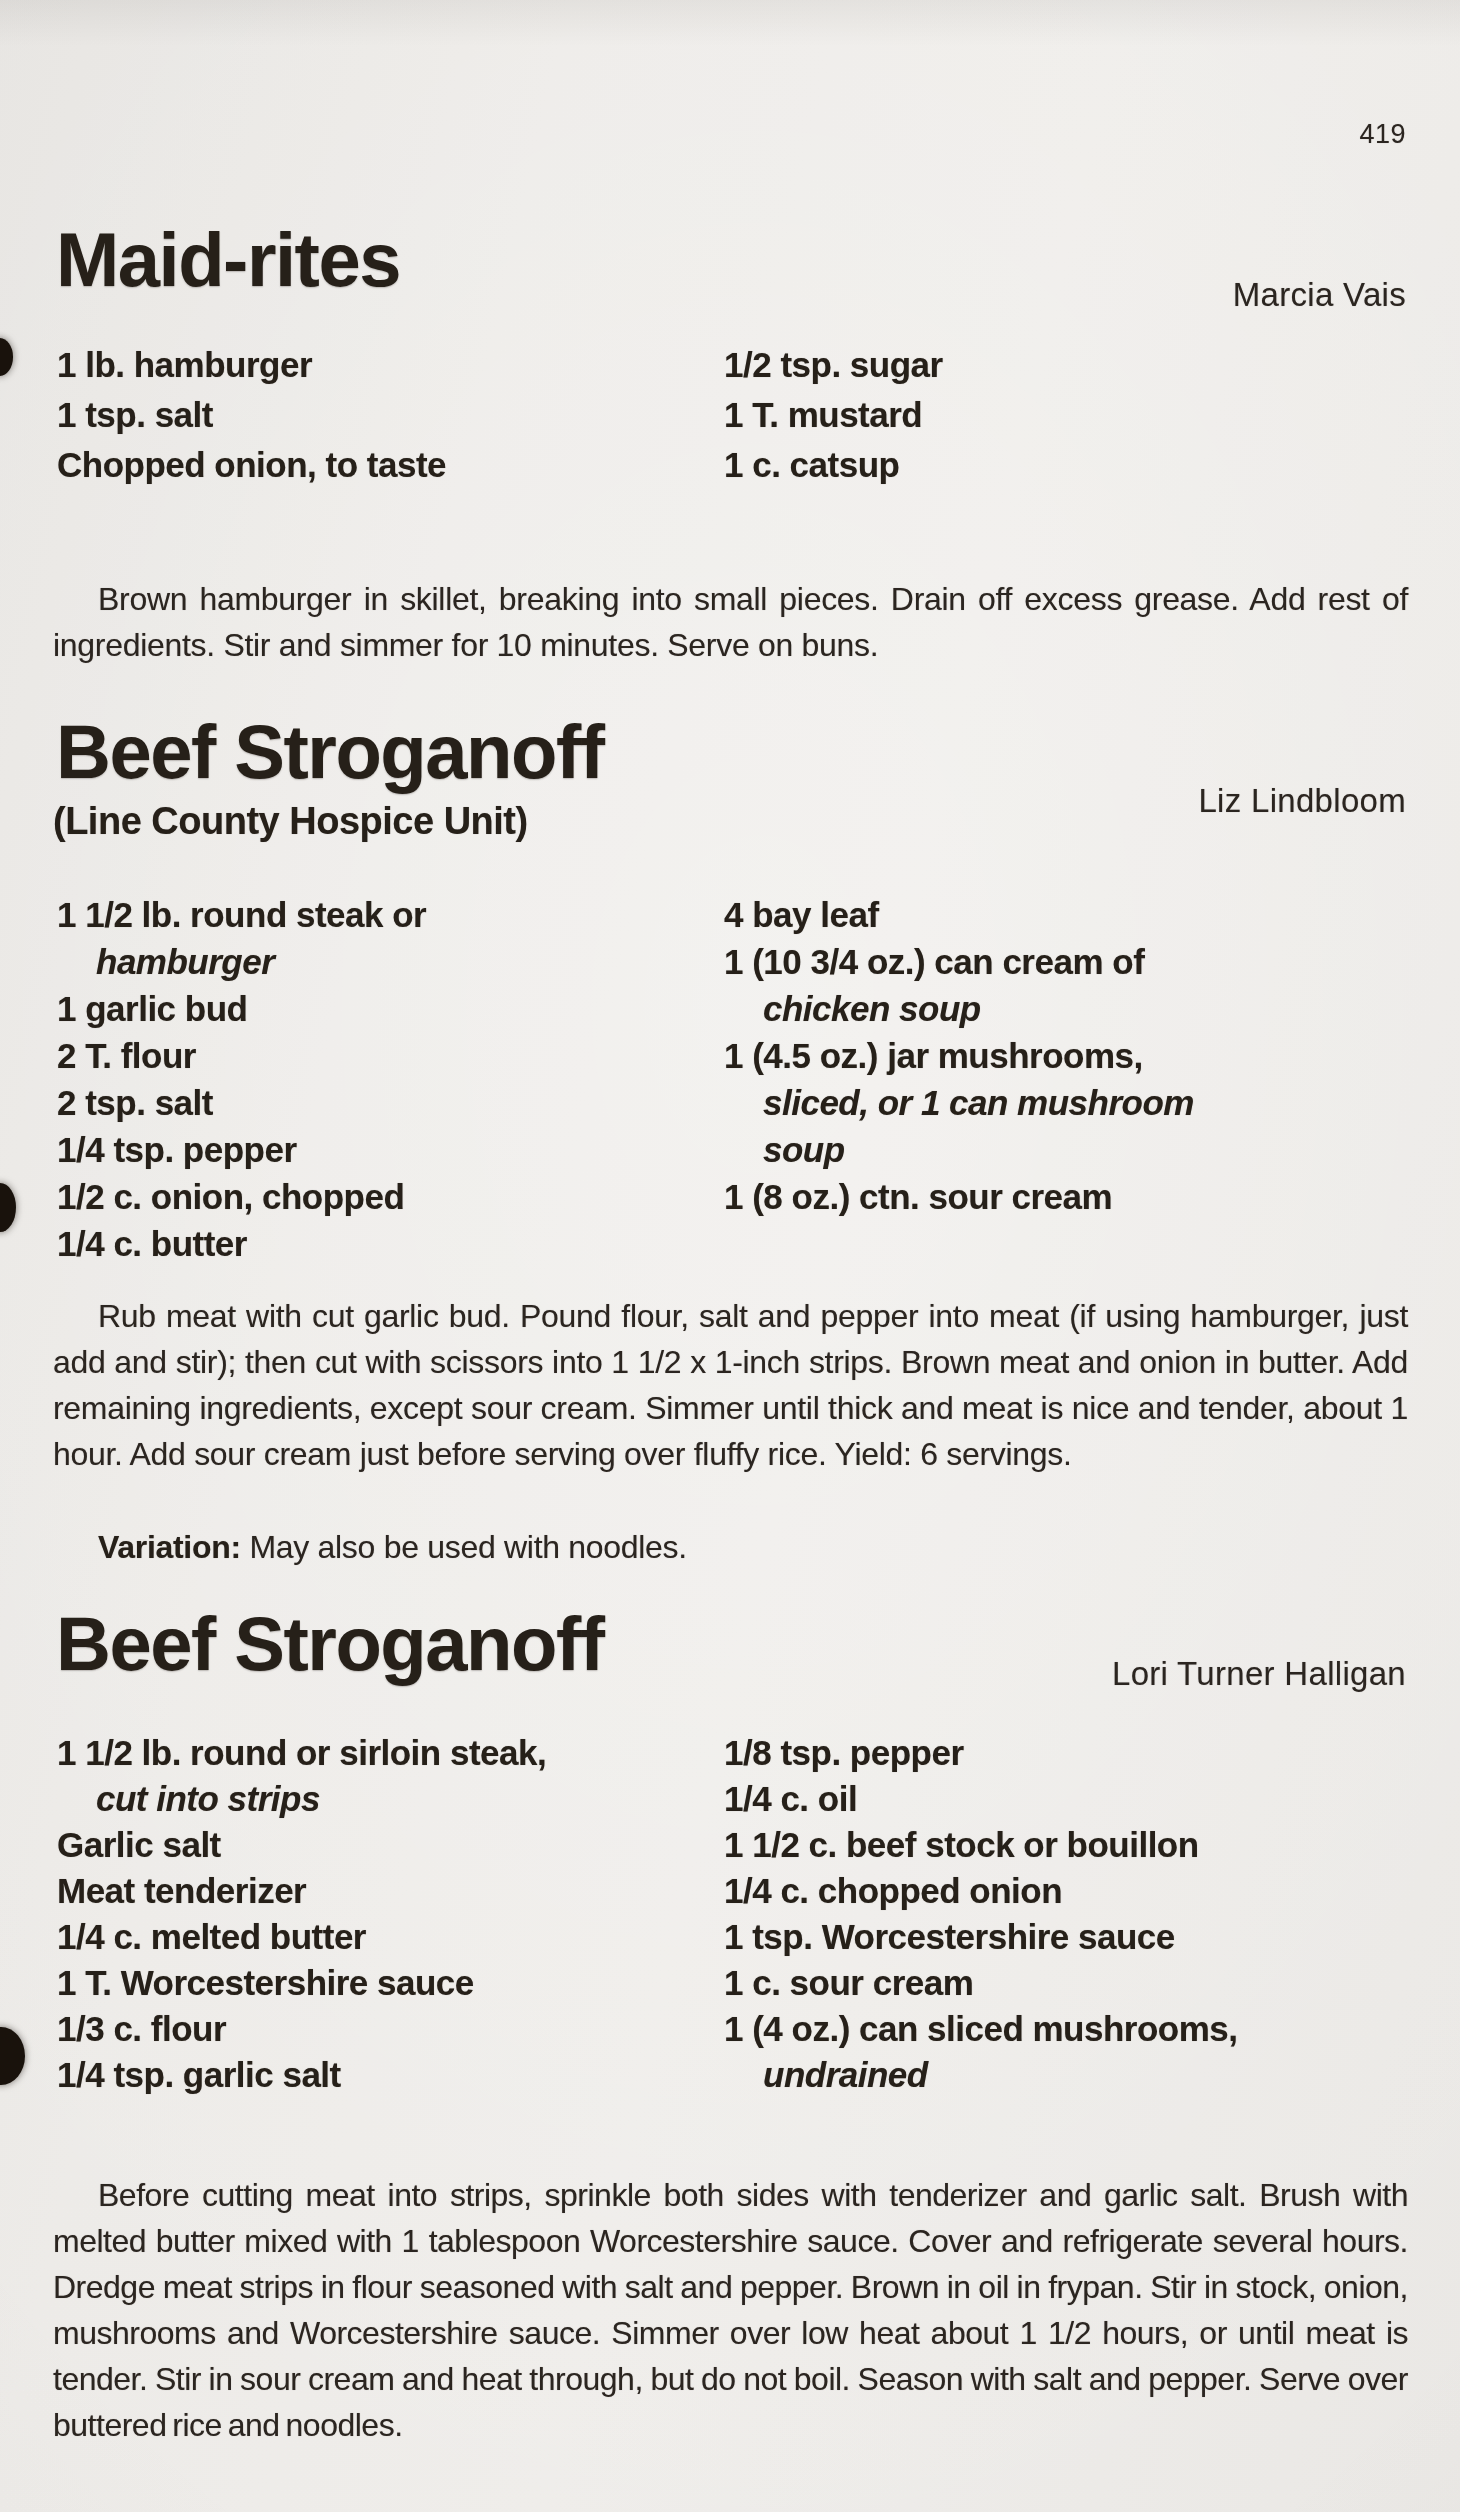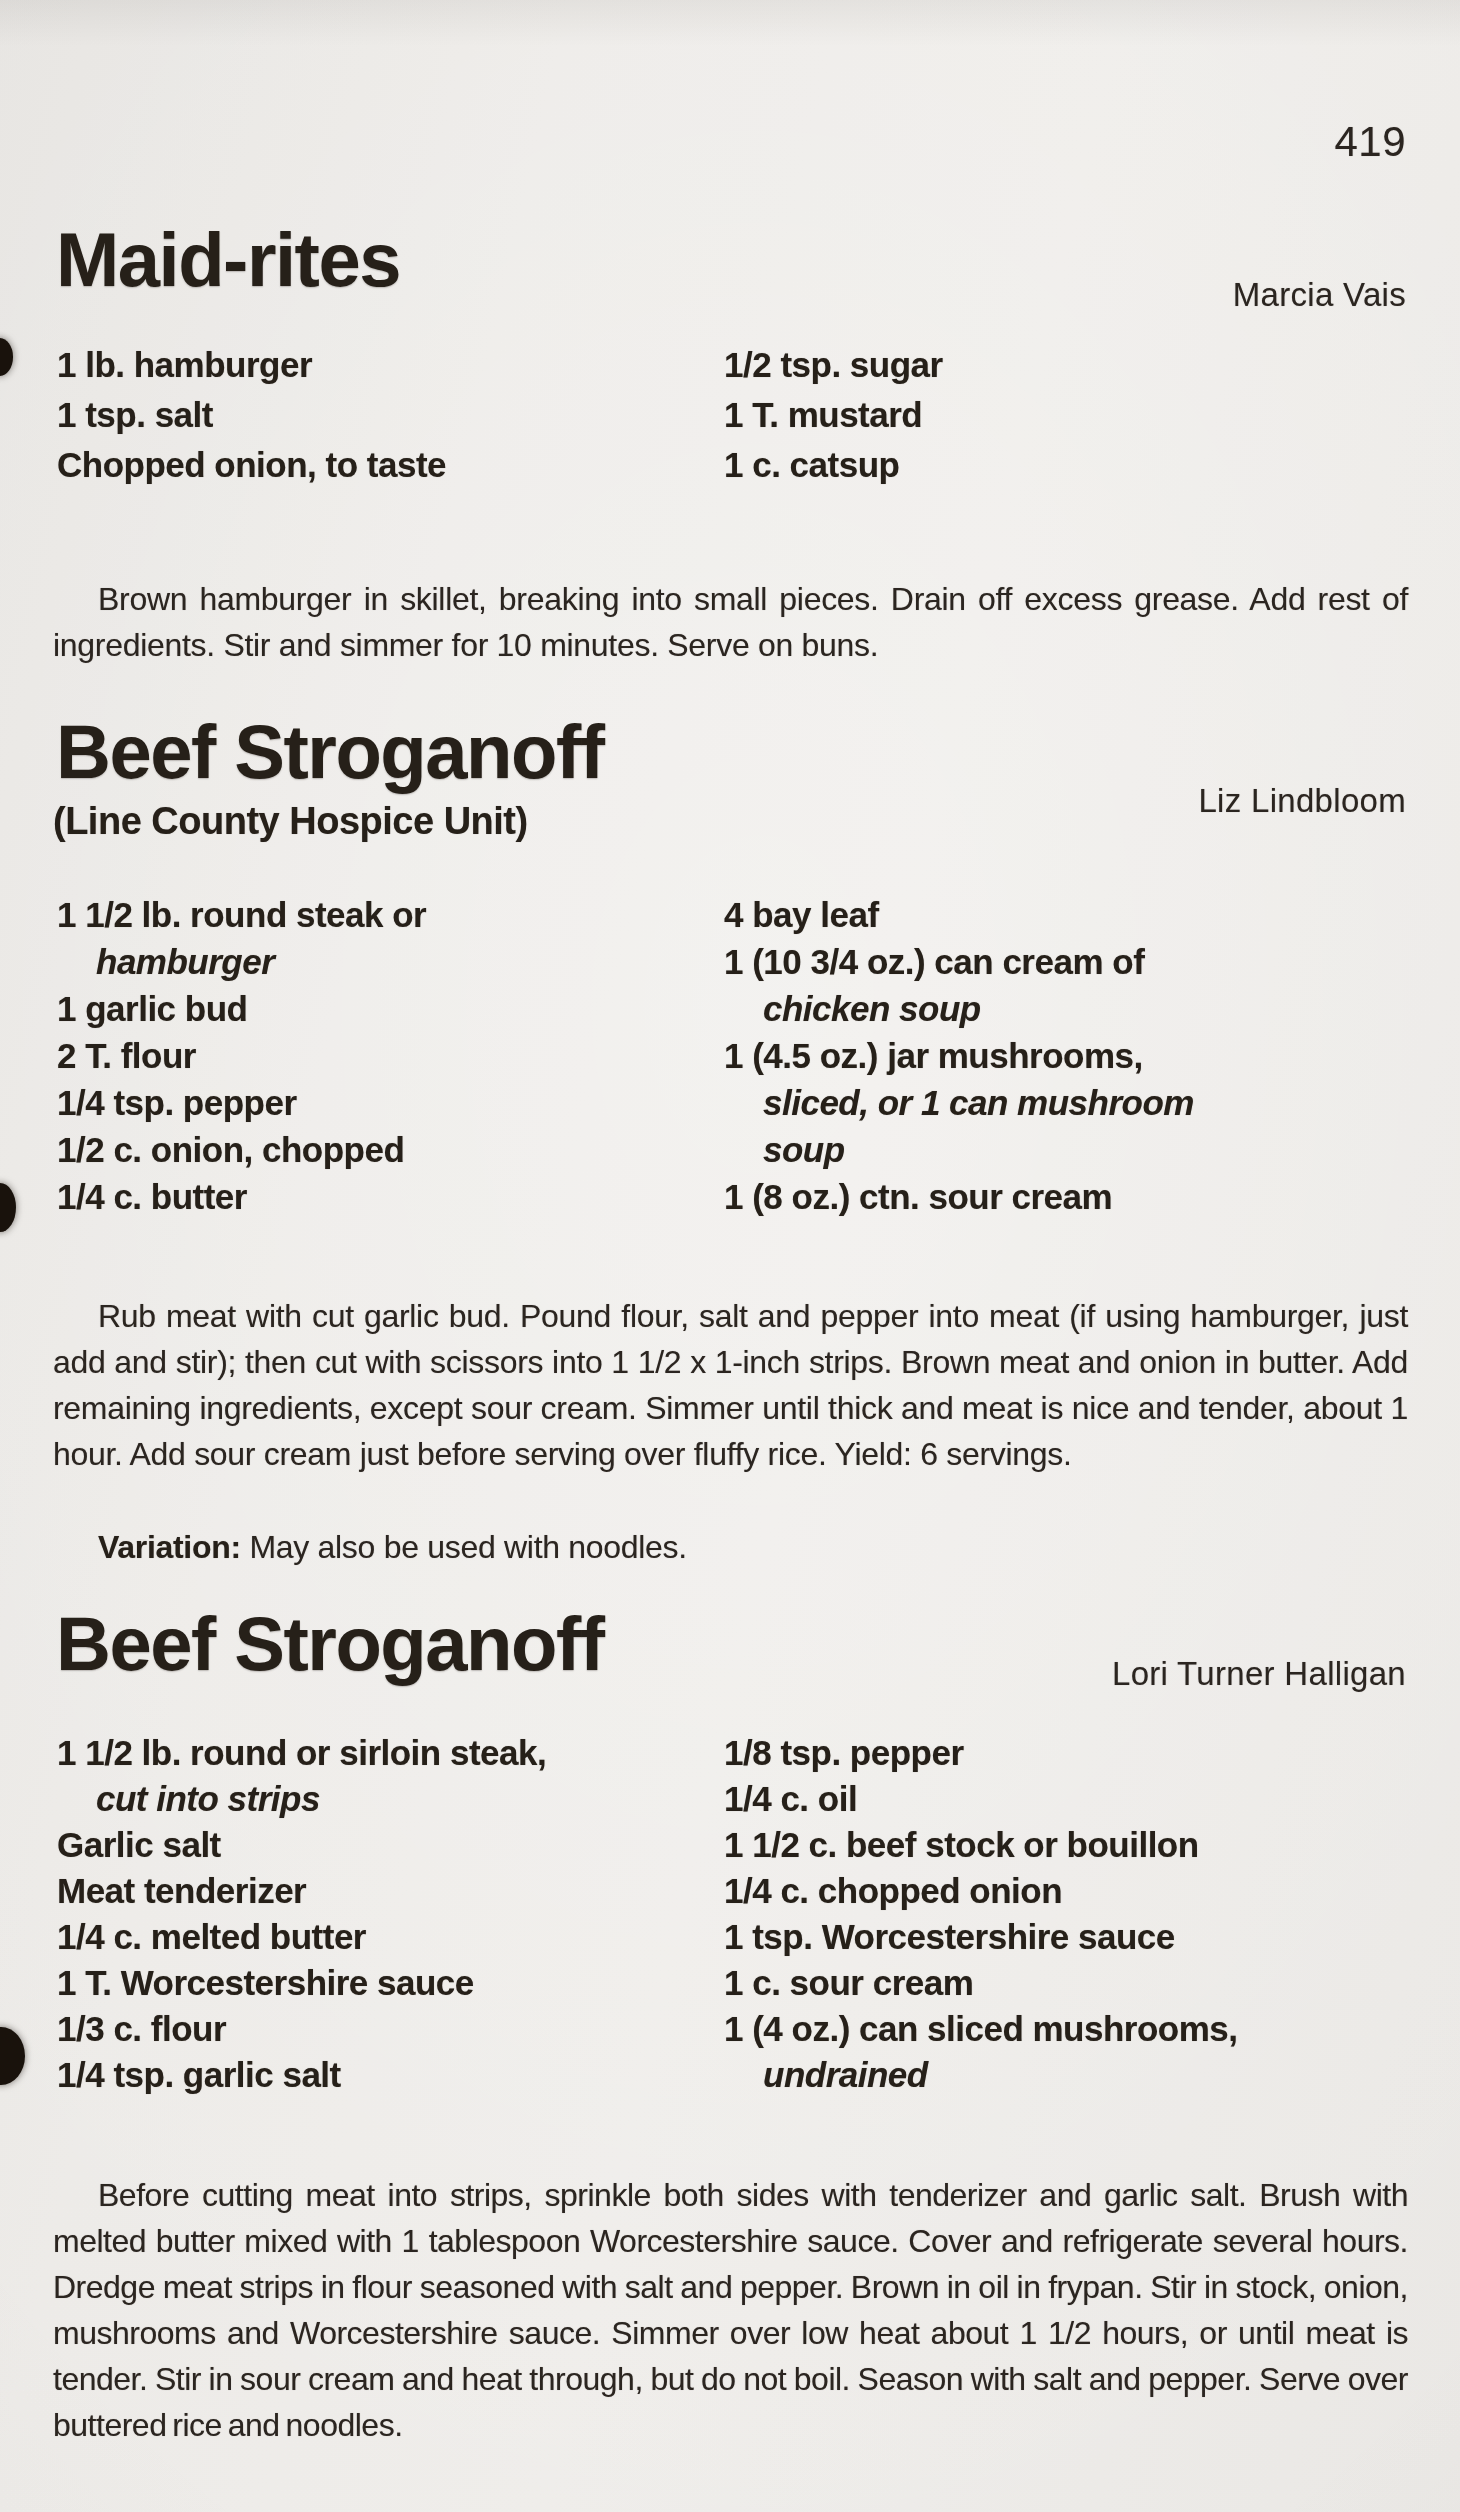--- a/index.html
+++ b/index.html
@@ -32,21 +32,21 @@
     box-shadow: 0 0 7.1px rgba(25,18,12,0.55);
   }
   .hole-1 { left: -14.2px; top: 338px;  width: 27.5px; height: 38px; }
   .hole-2 { left: -16.3px; top: 1183px; width: 32px; height: 49px; }
   .hole-3 { left: -23.4px; top: 2027px; width: 48px; height: 58px; }
 
   .soft  { text-shadow: 0 0 1px rgba(54,47,40,0.32); }
 
   .page-number {
     position: absolute; top: 121px; right: 54px;
-    font-size: 42px; line-height: 1; letter-spacing: 0.5px;
+    font-size: 27px; line-height: 1; letter-spacing: 0.5px;
   }
 
   .recipe-title {
     position: absolute; left: 53px; margin: 3px;
     font-size: 76px; line-height: 1; font-weight: bold;
     letter-spacing: -1.5px; color: var(--title-ink);
     text-shadow: 0 0.5px 1.5px rgba(50,44,38,0.28);
   }
   .contributor {
     position: absolute; right: 54px;
@@ -119,20 +119,21 @@
 
   <section>
     <h1 class="recipe-title title-2">Beef Stroganoff</h1>
     <div class="contributor contrib-2 soft">Liz Lindbloom</div>
     <h2 class="recipe-subtitle subtitle-2 soft">(Line County Hospice Unit)</h2>
     <ul class="ing ing-2 col-left soft">
       <li>1 1/2 lb. round steak or</li>
       <li class="wrap">hamburger</li>
       <li>1 garlic bud</li>
       <li>2 T. flour</li>
+      <li>2 tsp. salt</li>
       <li>1/4 tsp. pepper</li>
       <li>1/2 c. onion, chopped</li>
       <li>1/4 c. butter</li>
     </ul>
     <ul class="ing ing-2 col-right soft">
       <li>4 bay leaf</li>
       <li>1 (10 3/4 oz.) can cream of</li>
       <li class="wrap">chicken soup</li>
       <li>1 (4.5 oz.) jar mushrooms,</li>
       <li class="wrap">sliced, or 1 can mushroom</li>

